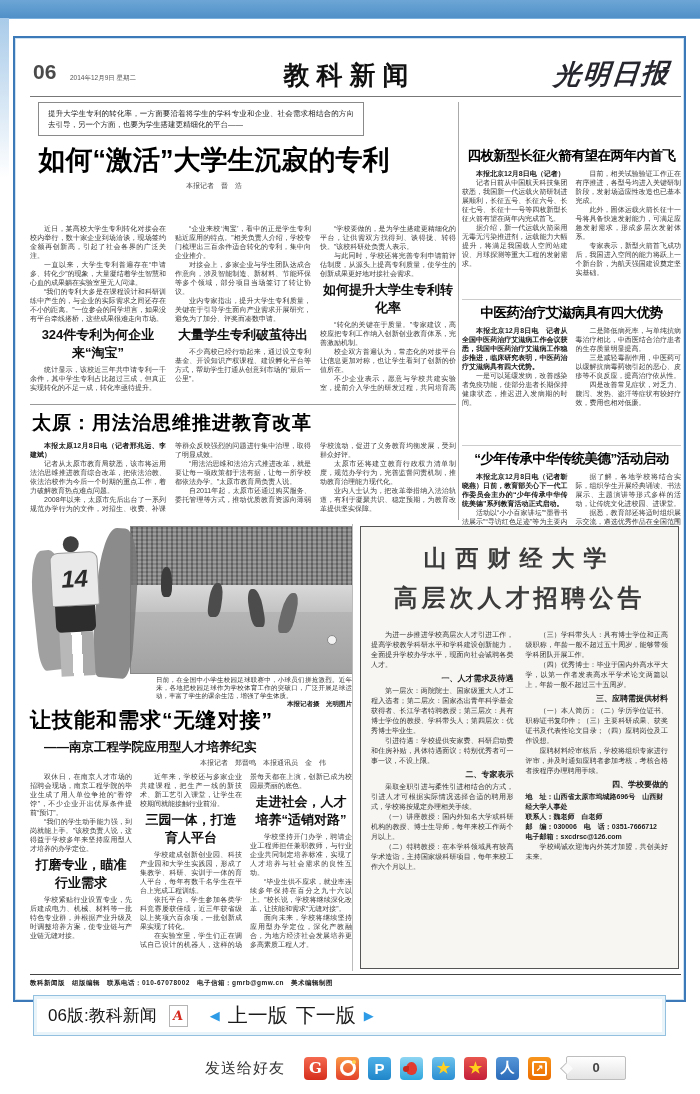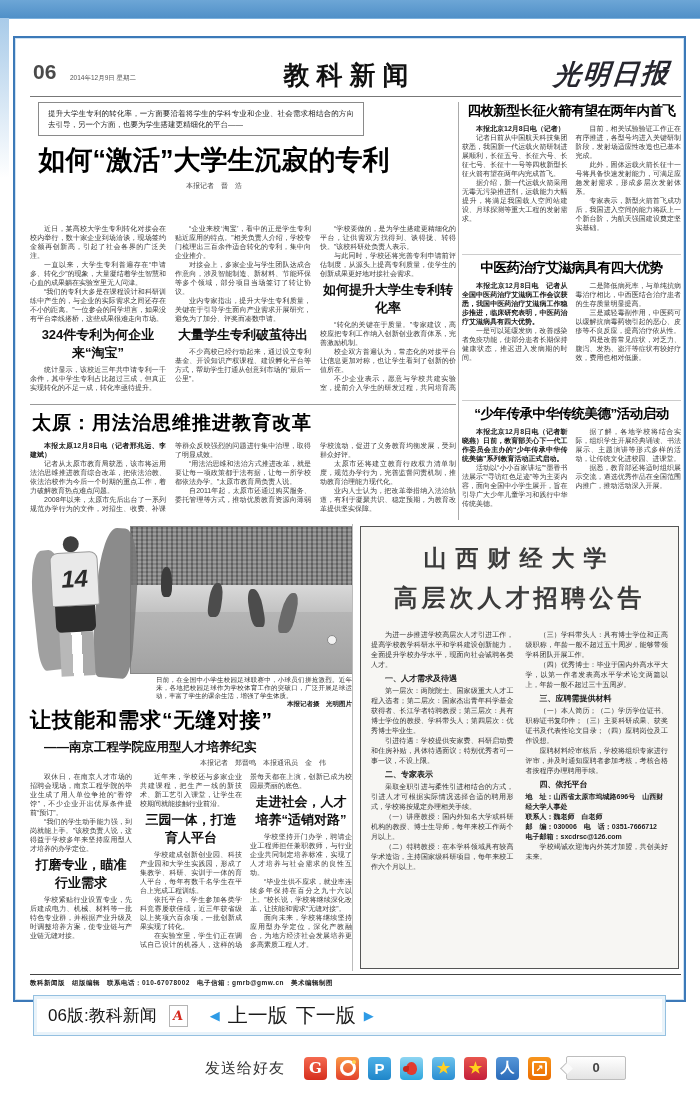--- a/index.html
+++ b/index.html
@@ -23,21 +23,21 @@
     font-size:26px;font-weight:bold;letter-spacing:7px;color:#101010;}
   .mast-brand{position:absolute;right:14px;top:18px;font-family:"DejaVu Serif",serif;
     font-style:italic;font-weight:bold;font-size:27px;letter-spacing:2px;color:#26262e;
     transform:skewX(-6deg) rotate(-1deg);}
   .mast-rule{position:absolute;left:15px;width:651px;top:58px;border-top:1px solid #777;}
 
   
   .bp{font-size:7px;line-height:9px;text-align:justify;text-indent:14px;color:#3a3a3a;margin:0;}
   .dl{font-size:7px;line-height:9px;text-align:justify;text-indent:14px;color:#1d1d1d;font-weight:bold;margin:0;}
   .sh{font-size:13px;font-weight:bold;text-align:center;margin:3px 0;color:#101010;}
-  .shl{font-size:7.5px;font-weight:bold;text-indent:14px;margin:3px 0 2px;color:#1a1a1a;}
+  .shl{font-size:7.5px;font-weight:bold;text-indent:14px;margin:3px 0 2px;color:#1a1a1a;text-align:right;}
   .ct{font-size:7px;line-height:10px;font-weight:bold;color:#222;margin:0;}
 
   
   .lead{position:absolute;left:15px;top:64px;width:426px;height:300px;}
   .lead-intro{margin-left:8px;width:306px;border:1px solid #8a8a8a;padding:5px 9px;
     font-size:7.5px;font-weight:normal;line-height:11px;color:#222;text-align:justify;}
   .lead-headline{margin:6px 0 0 8px;width:352px;text-align:center;font-size:27px;
     font-weight:bold;color:#000;white-space:nowrap;}
   .lead-byline{margin-left:8px;width:352px;text-align:center;font-size:7px;color:#444;margin-top:3px;}
   .lead-body{position:absolute;left:0;top:122px;width:426px;height:176px;
@@ -46,21 +46,21 @@
   .vdiv-main{position:absolute;left:443px;top:64px;height:418px;border-left:1px solid #aaa;}
   .hline-mid{position:absolute;left:15px;top:366px;width:426px;border-top:1px solid #999;}
 
   
   .taiyuan{position:absolute;left:15px;top:371px;width:426px;height:111px;}
   .ty-headline{font-size:19px;font-weight:bold;letter-spacing:1px;color:#000;margin:1px 0 5px 2px;}
   .ty-body{column-count:3;column-gap:9px;height:80px;overflow:hidden;}
 
   
   .right-col{position:absolute;left:447px;top:64px;width:219px;height:438px;}
-  .r-art{position:absolute;left:0;width:219px;}
+  .r-art{position:absolute;left:0;width:219px;margin-top:45px;}
   .r-head{font-size:13.5px;font-weight:bold;text-align:center;letter-spacing:-0.5px;
     color:#000;white-space:nowrap;margin-bottom:4px;}
   .r-body{column-count:2;column-gap:8px;overflow:hidden;}
   .r-sep{border-top:1px solid #ccc;margin-bottom:4px;}
 
   
   .photo{position:absolute;left:15px;top:486px;width:322px;height:180px;}
   .photo-frame{position:absolute;left:100px;top:2px;width:221px;height:146px;border:1px solid #888;overflow:hidden;background:#c4c4c4;}
   .ph-crowd{position:absolute;left:0;top:0;width:100%;height:40%;background:
     repeating-linear-gradient(90deg,rgba(40,40,40,.35) 0 2px,rgba(150,150,150,.25) 2px 5px),
@@ -278,21 +278,21 @@
             <div class="bp">引进待遇：学校提供安家费、科研启动费和住房补贴，具体待遇面议；特别优秀者可一事一议，不设上限。</div>
             <div class="shl">二、专家表示</div>
             <div class="bp">采取全职引进与柔性引进相结合的方式，引进人才可根据实际情况选择合适的聘用形式，学校将按规定办理相关手续。</div>
             <div class="bp">（一）讲座教授：国内外知名大学或科研机构的教授、博士生导师，每年来校工作两个月以上。</div>
             <div class="bp">（二）特聘教授：在本学科领域具有较高学术造诣，主持国家级科研项目，每年来校工作六个月以上。</div>
             <div class="bp">（三）学科带头人：具有博士学位和正高级职称，年龄一般不超过五十周岁，能够带领学科团队开展工作。</div>
             <div class="bp">（四）优秀博士：毕业于国内外高水平大学，以第一作者发表高水平学术论文两篇以上，年龄一般不超过三十五周岁。</div>
             <div class="shl">三、应聘需提供材料</div>
             <div class="bp">（一）本人简历；（二）学历学位证书、职称证书复印件；（三）主要科研成果、获奖证书及代表性论文目录；（四）应聘岗位及工作设想。</div>
             <div class="bp">应聘材料经审核后，学校将组织专家进行评审，并及时通知应聘者参加考核，考核合格者按程序办理聘用手续。</div>
-            <div class="shl">四、依托平台</div>
+            <div class="shl">四、学校要做的</div>
             <div class="ct">地　址：山西省太原市坞城路696号　山西财经大学人事处</div>
             <div class="ct">联系人：魏老师　白老师</div>
             <div class="ct">邮　编：030006　电　话：0351-7666712</div>
             <div class="ct">电子邮箱：sxcdrsc@126.com</div>
             <div class="bp">学校竭诚欢迎海内外英才加盟，共创美好未来。</div>
           </div>
       </div>
     </div>
 
     <div class="njit">

